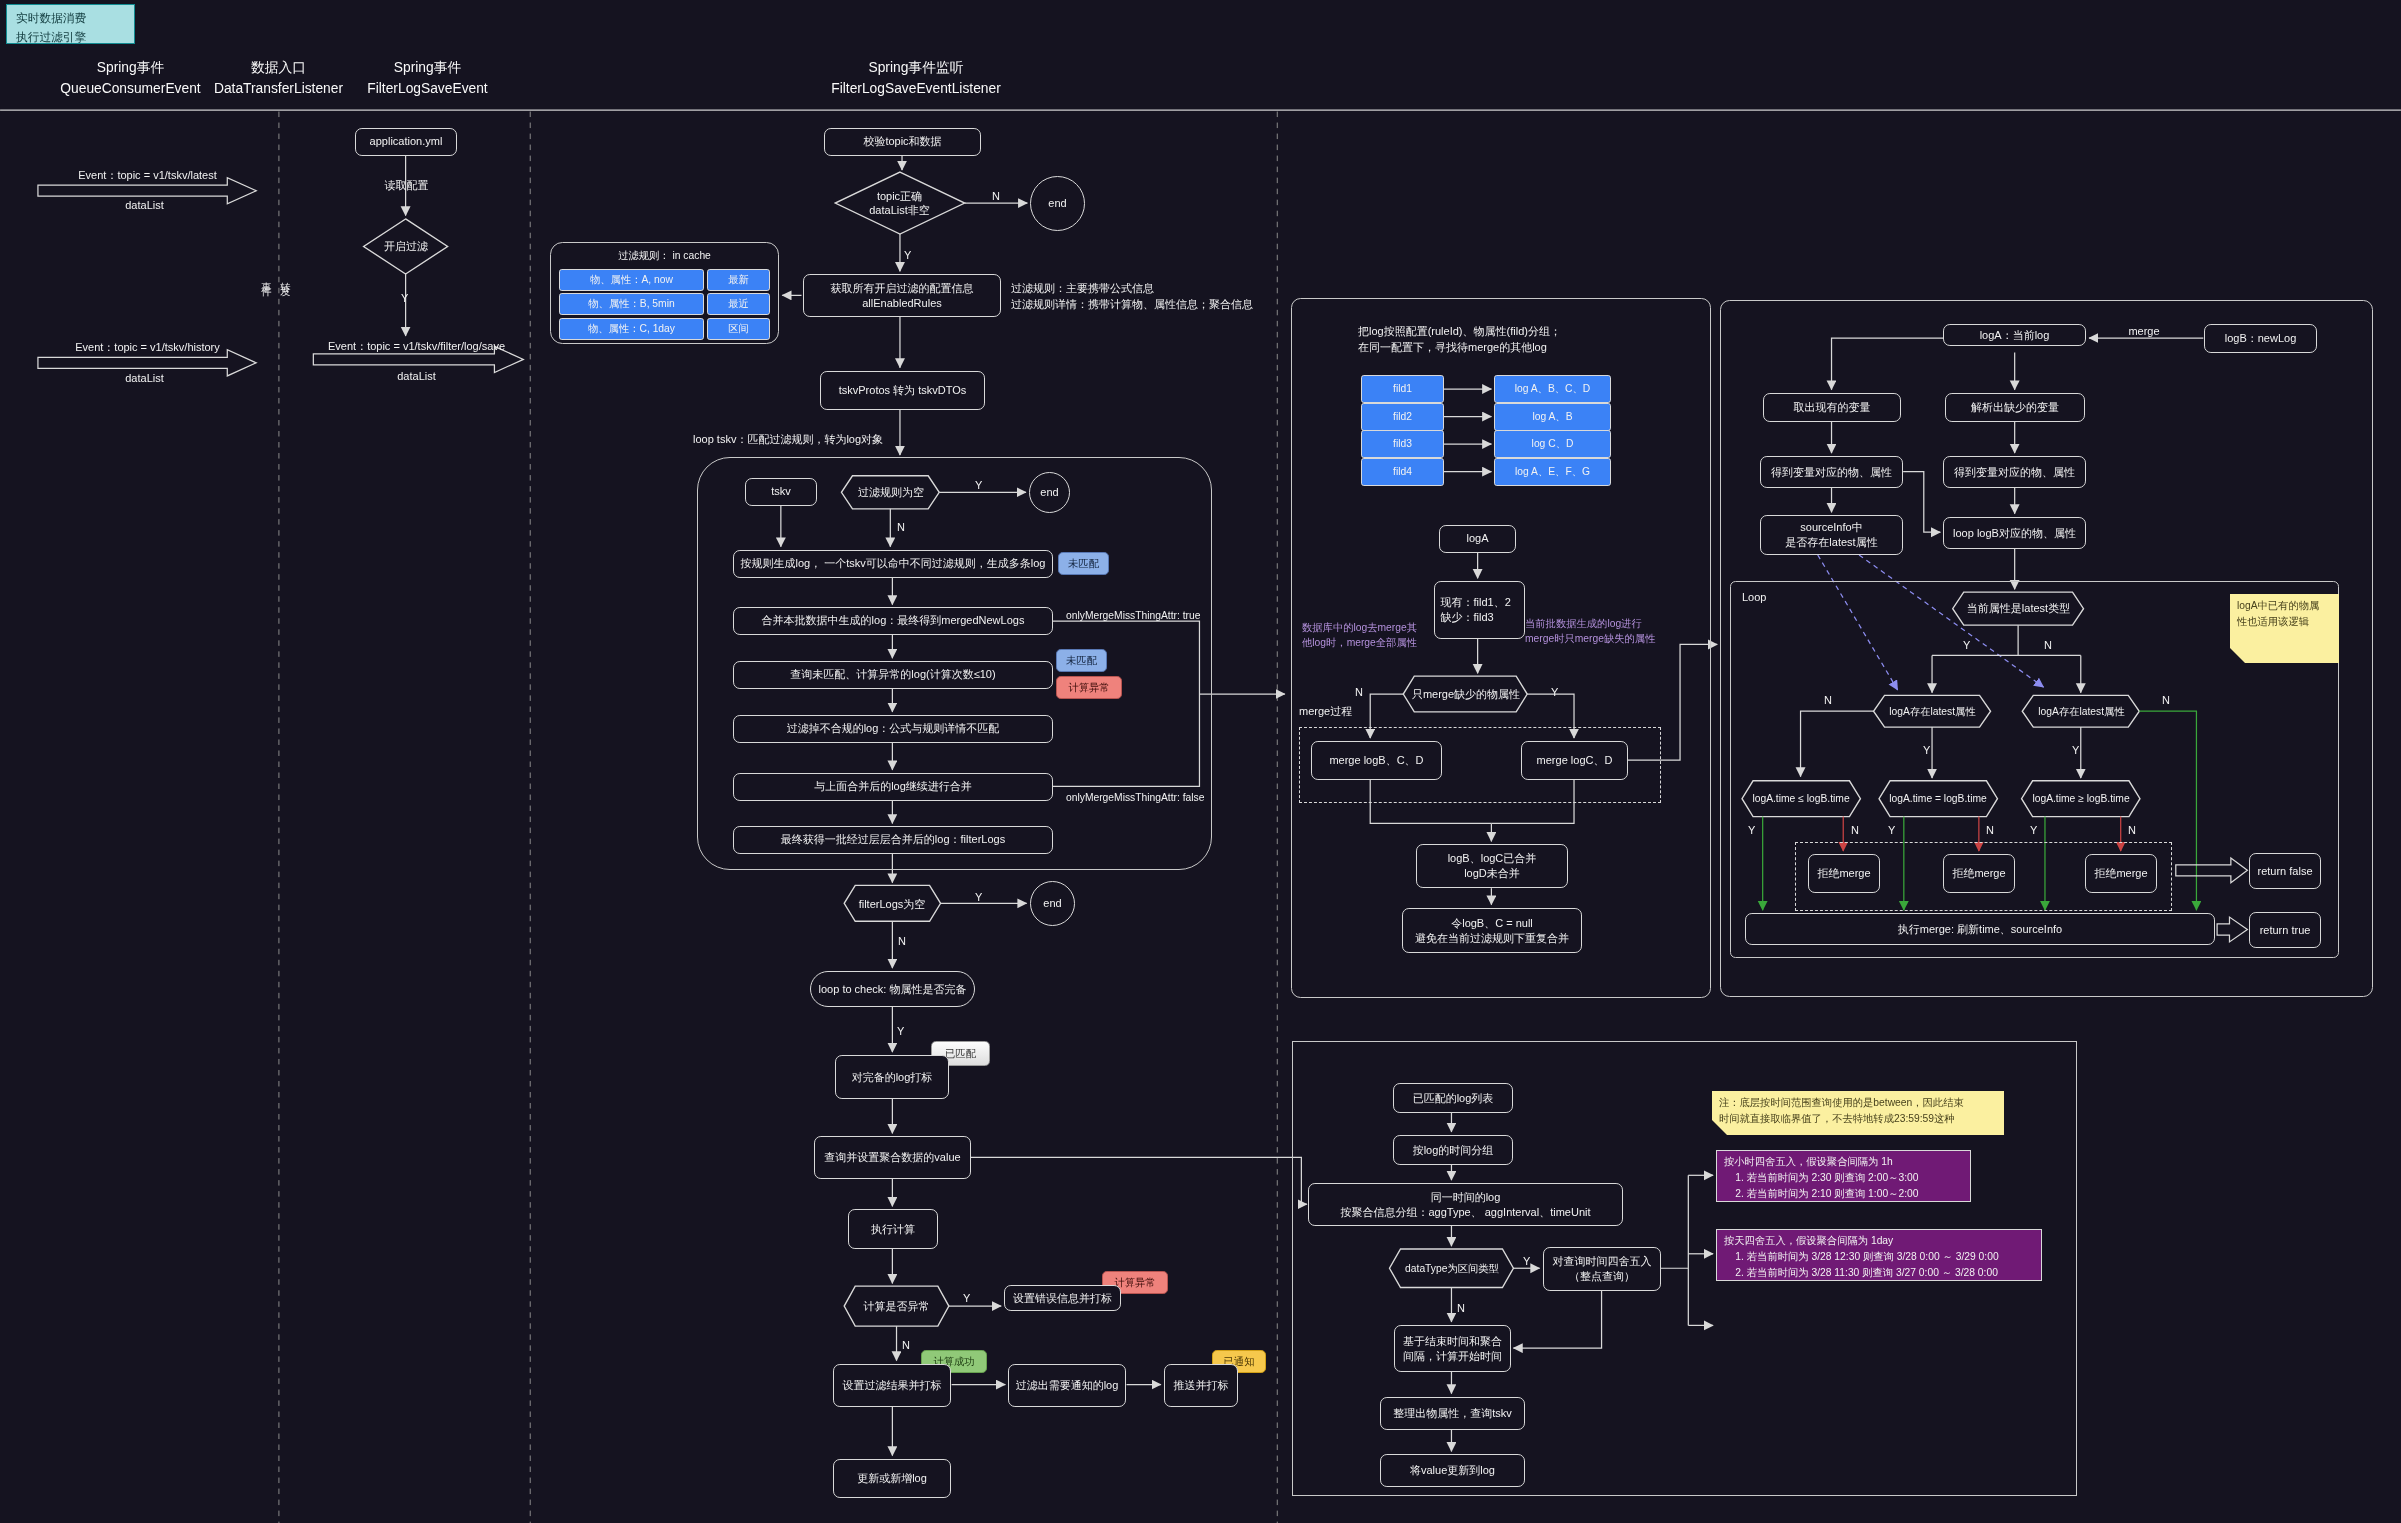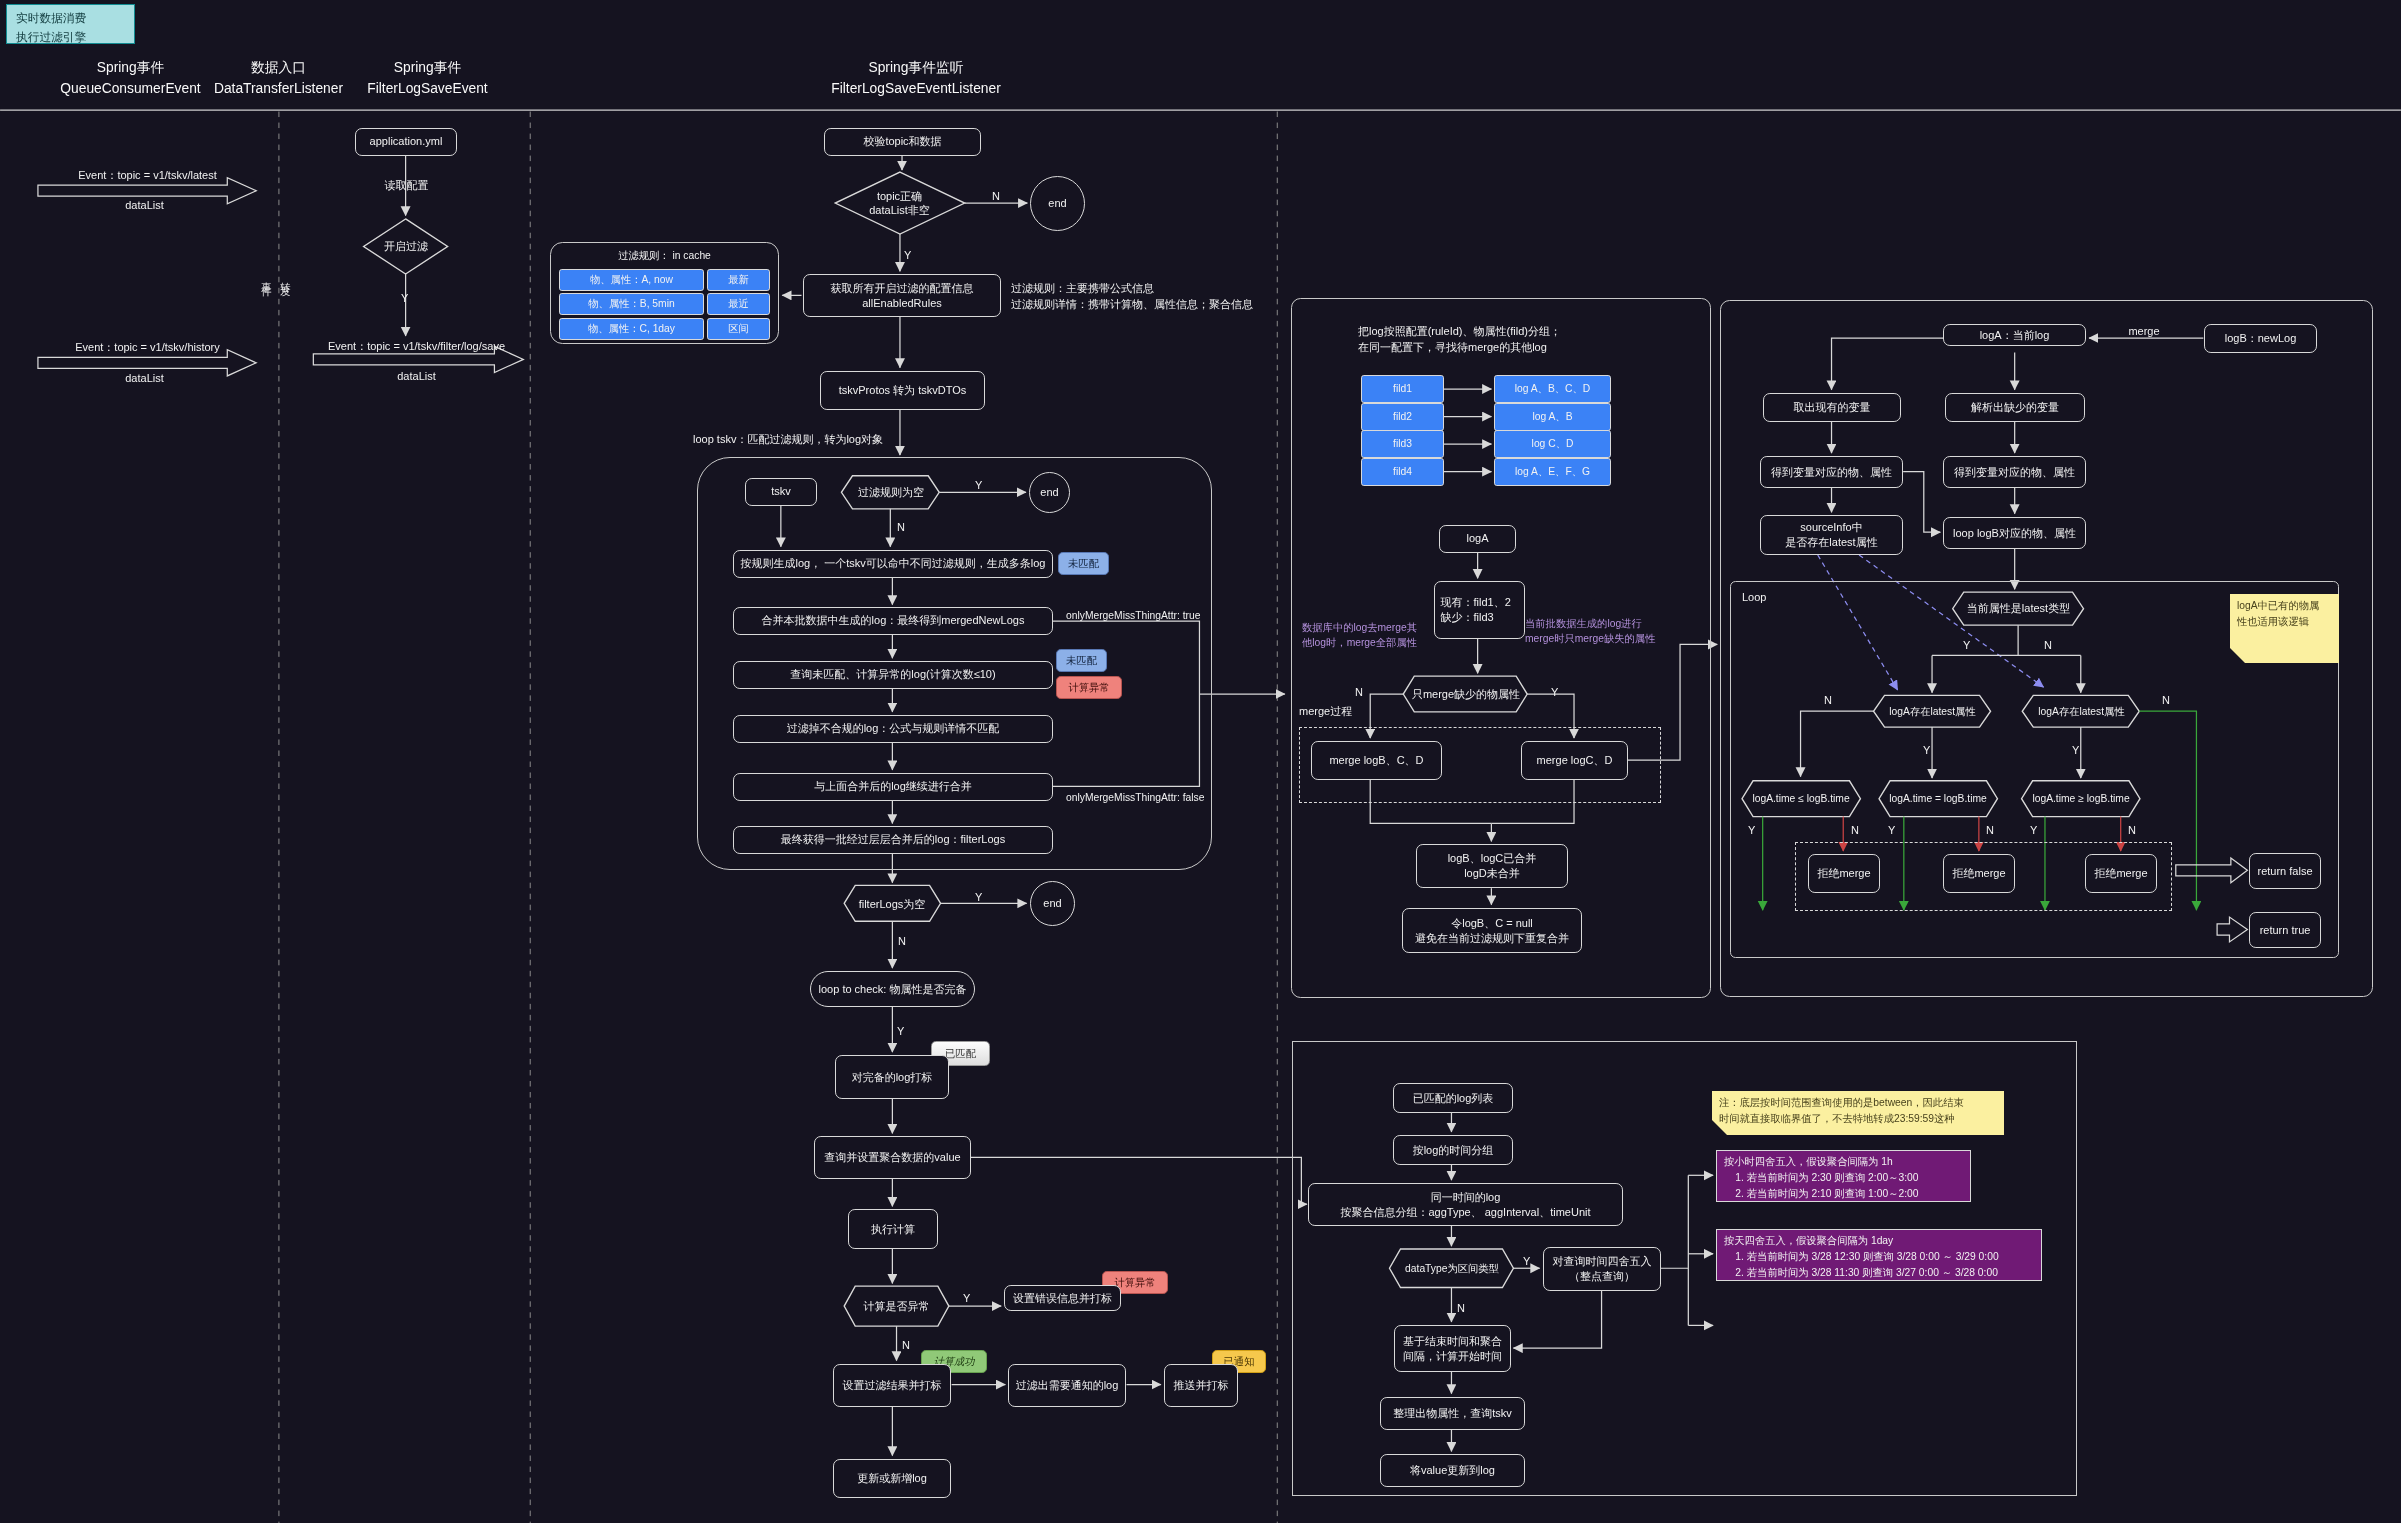--- a/index.html
+++ b/index.html
@@ -28,21 +28,21 @@
   .lbl{position:absolute;color:#f2f2f2;font-size:11px;line-height:1.45;white-space:pre-line;}
   .ctr{text-align:center;}
   .hdr{position:absolute;color:#fafafa;font-size:13.8px;line-height:1.5;text-align:center;white-space:pre-line;}
   .yn{position:absolute;color:#f2f2f2;font-size:11px;}
   .purple{position:absolute;color:#b491dc;font-size:10.3px;line-height:1.5;white-space:pre-line;}
   .badge{position:absolute;box-sizing:border-box;display:flex;align-items:center;justify-content:center;
     font-size:10.3px;border-radius:4.8px;border:1.1px solid;padding:1.4px 4.1px;}
   .bg-blue{background:#8cb0e8;border-color:#5878b4;color:#10203a;}
   .bg-red{background:#ef827c;border-color:#b85450;color:#400f0c;}
   .bg-gray{background:linear-gradient(#fdfdfd,#dedede);border-color:#9a9a9a;color:#333;}
-  .bg-green{background:#90c978;border-color:#67a14f;color:#1c3a10;font-style:italic;}
+  .bg-green{background:#90c978;border-color:#67a14f;color:#1c3a10;}
   .bg-yellow{background:#f6c84c;border-color:#d19f16;color:#4a3605;}
   .note{position:absolute;box-sizing:border-box;background:#fbf0a0;color:#49431d;font-size:10.3px;line-height:1.55;
     white-space:pre-line;padding:4.1px 6.9px;clip-path:polygon(0 0,100% 0,100% 100%,15px 100%,0 calc(100% - 15px));}
   .note-teal{position:absolute;box-sizing:border-box;background:#a9dfe2;border:1.4px solid #128c92;color:#123c3f;
     font-size:11.7px;line-height:1.6;white-space:pre-line;padding:4.1px 9.6px;}
   .rulebox{position:absolute;box-sizing:border-box;border:1.1px solid #d9d9d9;color:#f2f2f2;font-size:10.3px;
     line-height:1.55;white-space:pre-wrap;padding:3.4px 6.9px;background:#701a75;}
   .cell{position:absolute;box-sizing:border-box;border:1.1px solid #d9d9d9;border-radius:2.8px;background:#3b82f6;
     color:#f2f2f2;display:flex;align-items:center;justify-content:center;font-size:10.3px;}
   .vert{position:absolute;writing-mode:vertical-rl;color:#eee;font-size:10.3px;letter-spacing:3.4px;}
@@ -331,20 +331,21 @@
 <div class="yn" style="left:1748px;top:824px">Y</div>
 <div class="yn" style="left:1851px;top:824px">N</div>
 <div class="yn" style="left:1888px;top:824px">Y</div>
 <div class="yn" style="left:1986px;top:824px">N</div>
 <div class="yn" style="left:2030px;top:824px">Y</div>
 <div class="yn" style="left:2128px;top:824px">N</div>
 <div class="box" style="left:1808px;top:854px;width:72px;height:39px">拒绝merge</div>
 <div class="box" style="left:1943px;top:854px;width:72px;height:39px">拒绝merge</div>
 <div class="box" style="left:2085px;top:854px;width:72px;height:39px">拒绝merge</div>
 <div class="box" style="left:2249px;top:853px;width:72px;height:36px">return false</div>
+<div class="box" style="left:1745px;top:913px;width:470px;height:32px">执行merge: 刷新time、sourceInfo</div>
 <div class="box" style="left:2249px;top:912px;width:72px;height:36px">return true</div>
 
 <div class="box" style="left:1393px;top:1083px;width:120px;height:30px">已匹配的log列表</div>
 <div class="box" style="left:1393px;top:1135px;width:120px;height:30px">按log的时间分组</div>
 <div class="box" style="left:1308px;top:1183px;width:315px;height:43px">同一时间的log
 按聚合信息分组：aggType、 aggInterval、timeUnit</div>
 <div class="shl small" style="left:1390px;top:1249px;width:124px;height:39px">dataType为区间类型</div>
 <div class="yn" style="left:1523px;top:1255px">Y</div>
 <div class="box" style="left:1543px;top:1247px;width:118px;height:44px">对查询时间四舍五入
 （整点查询）</div>

